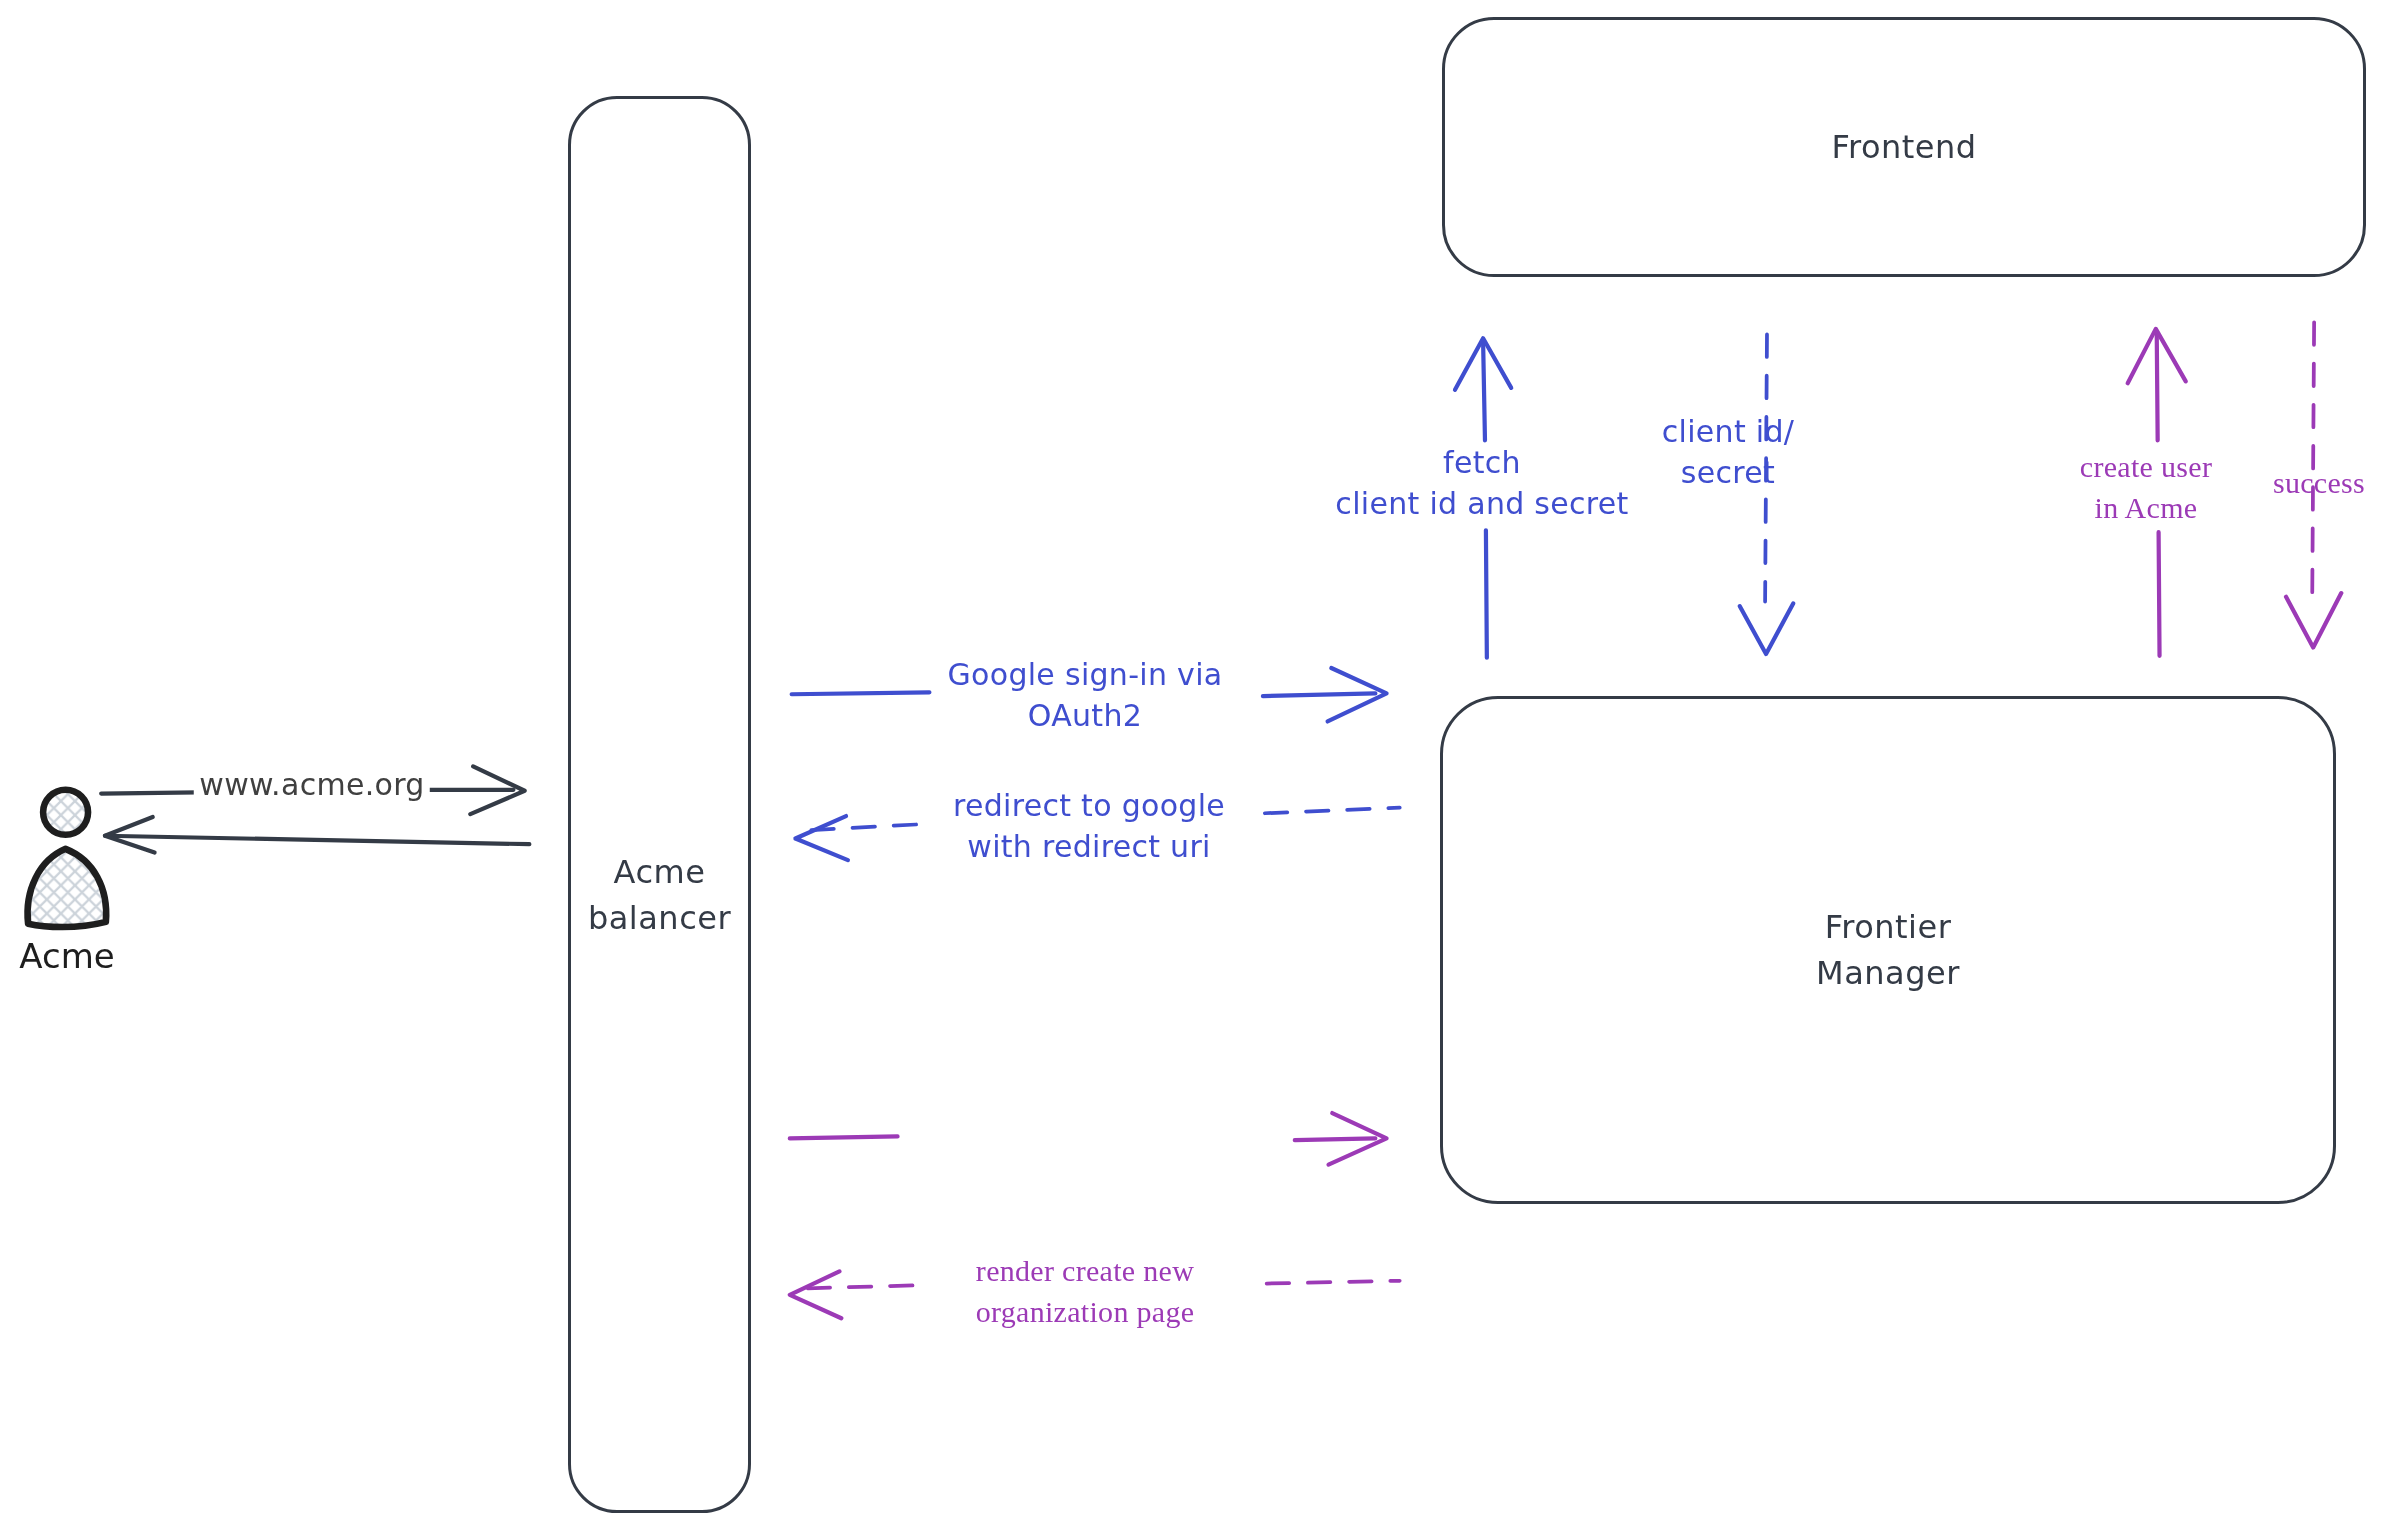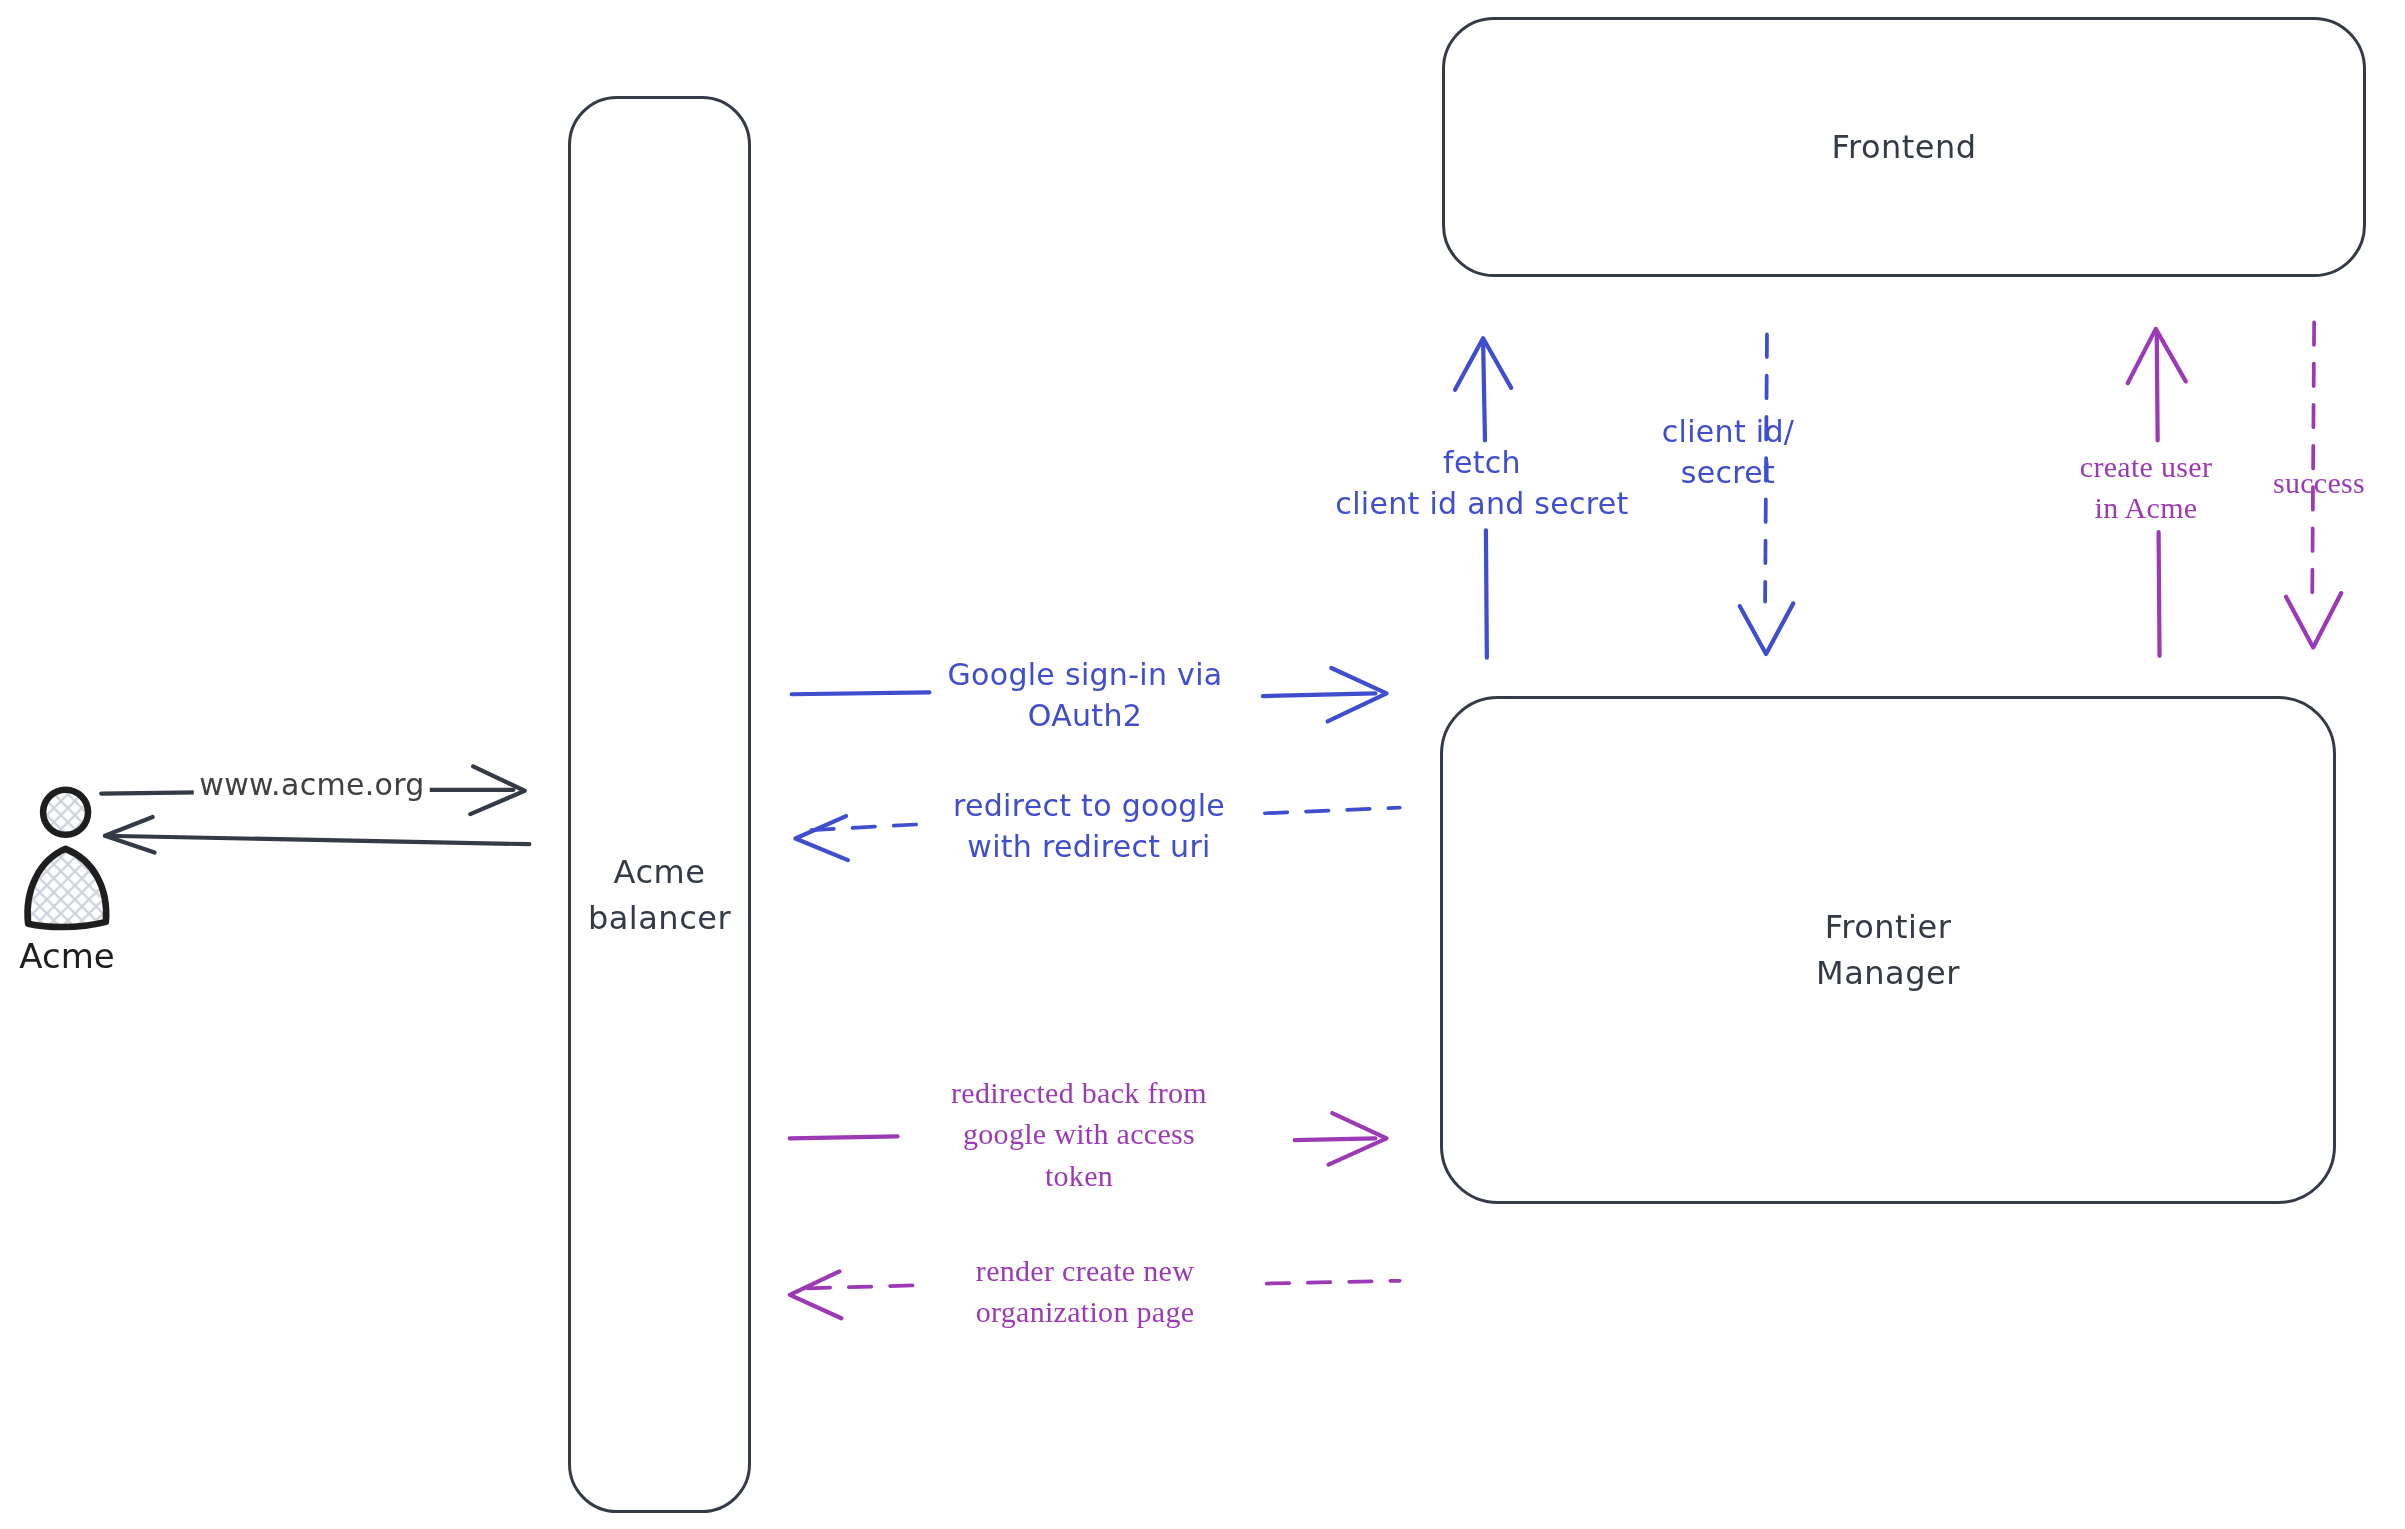--- a/index.html
+++ b/index.html
@@ -162,23 +162,20 @@
   <div id="user-label">Acme</div>
 
   <div class="elabel c-dark" id="lbl-www">www.acme.org</div>
 
   <div class="elabel c-blue" id="lbl-google-signin">Google sign-in via
 OAuth2</div>
 
   <div class="elabel c-blue" id="lbl-redirect">redirect to google
 with redirect uri</div>
 
-  <div class="elabel c-purple" id="lbl-redirected-back">redirected back from
-google with access
-token</div>
 
   <div class="elabel c-purple" id="lbl-render">render create new
 organization page</div>
 
   <div class="elabel c-blue" id="lbl-fetch">fetch
 client id and secret</div>
 
   <div class="elabel c-blue" id="lbl-clientid">client id/
 secret</div>
 

